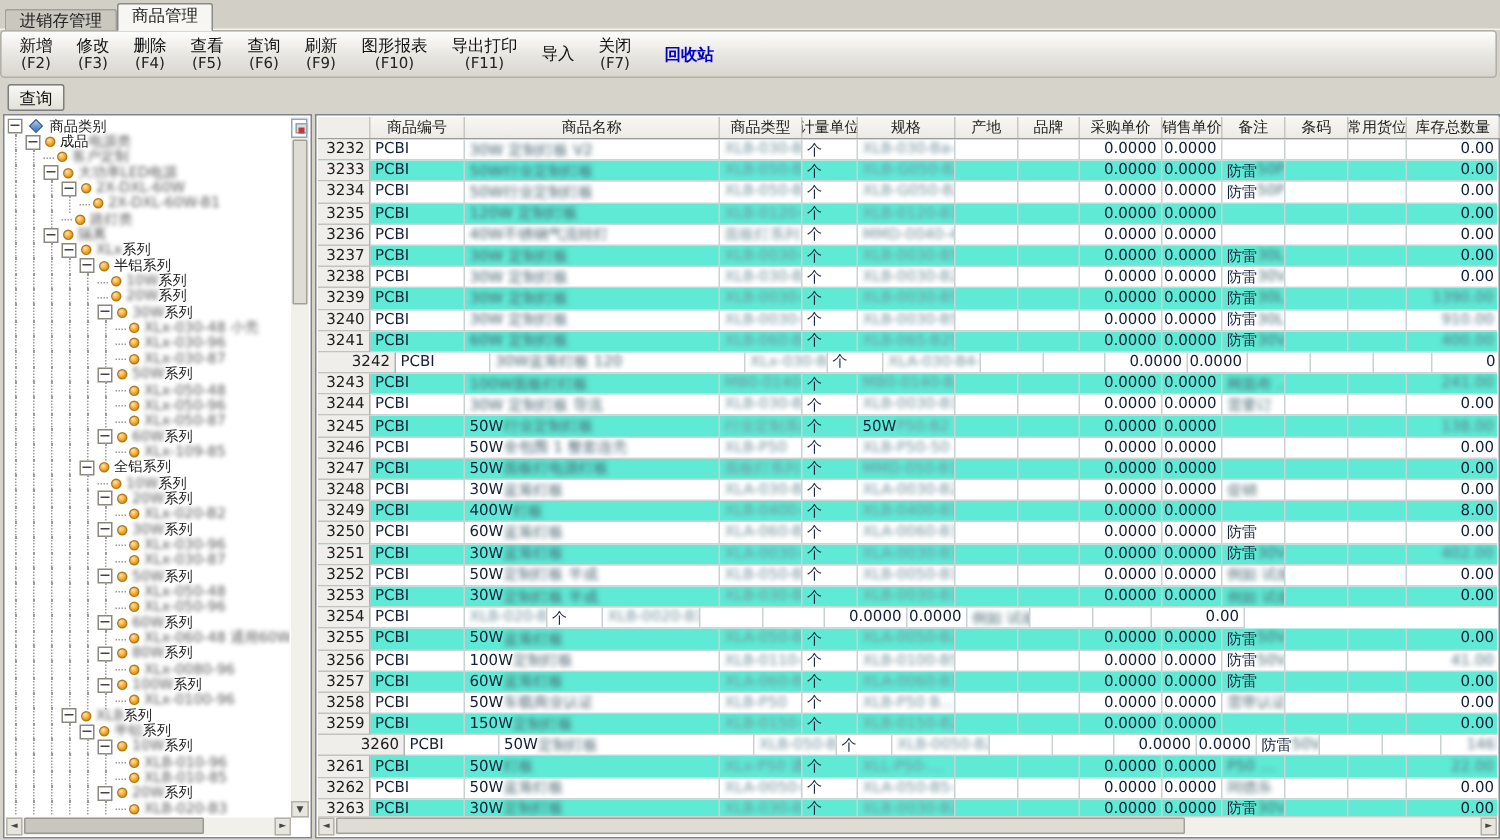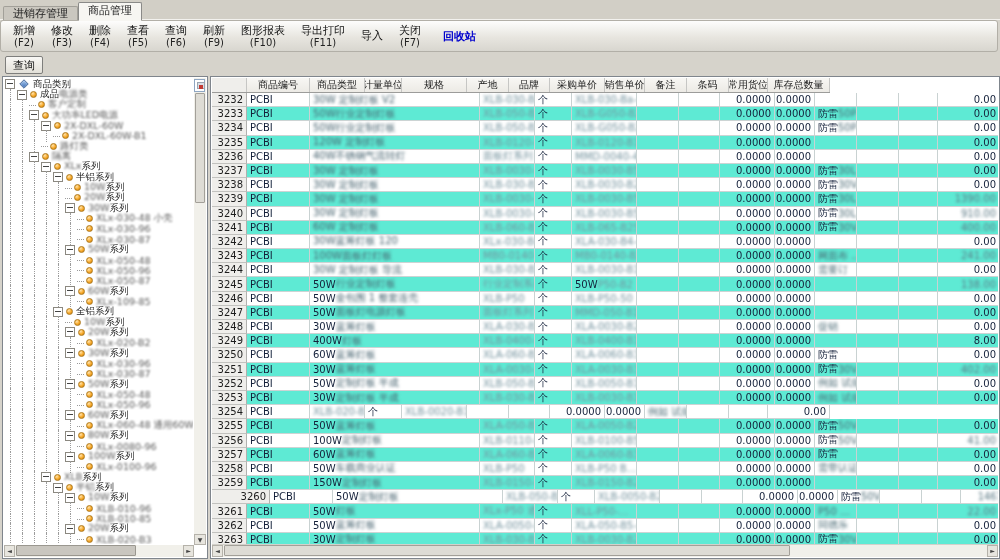--- a/index.html
+++ b/index.html
@@ -573,20 +573,21 @@
       <div class="harrow" id="tree-hl">◄</div>
       <div id="tree-hthumb"></div>
       <div class="harrow" id="tree-hr">►</div>
     </div>
   </div>
 
   <div id="tablepanel">
     <div id="thead">
         <div class="hc" style="width: 35px; background: rgb(239, 238, 235);"></div>
         <div class="hc" style="width: 63px;">商品编号</div>
+        <div class="hc" style="width: 170px;">商品名称</div>
         <div class="hc" style="width: 55px;">商品类型</div>
         <div class="hc" style="width: 37px;">计量单位</div>
         <div class="hc" style="width: 65px;">规格</div>
         <div class="hc" style="width: 42px;">产地</div>
         <div class="hc" style="width: 41px;">品牌</div>
         <div class="hc" style="width: 55px;">采购单价</div>
         <div class="hc" style="width: 40px;">销售单价</div>
         <div class="hc" style="width: 42px;">备注</div>
         <div class="hc" style="width: 42px;">条码</div>
         <div class="hc" style="width: 39px;">常用货位</div>
@@ -948,21 +949,21 @@
             <span>防雷</span>
             <span class="bl">30V</span>
           </div>
           <div class="c " style="width: 42px;"></div>
           <div class="c " style="width: 39px;"></div>
           <div class="c rt softnum" style="width: 62px;">
             <span class="bl">400.00</span>
           </div>
         </div>
         <div class="r">
-          <div class="c num" style="width: 35px;">
+          <div class="c num" style="width: 52px;">
             <span>3242</span>
           </div>
           <div class="c " style="width: 63px;">
             <span>PCBI</span>
           </div>
           <div class="c softname" style="width: 170px;">
             <span class="bl">30W蓝筹灯板 120</span>
           </div>
           <div class="c soft" style="width: 55px;">
             <span class="bl">XLx-030-B4 …</span>

